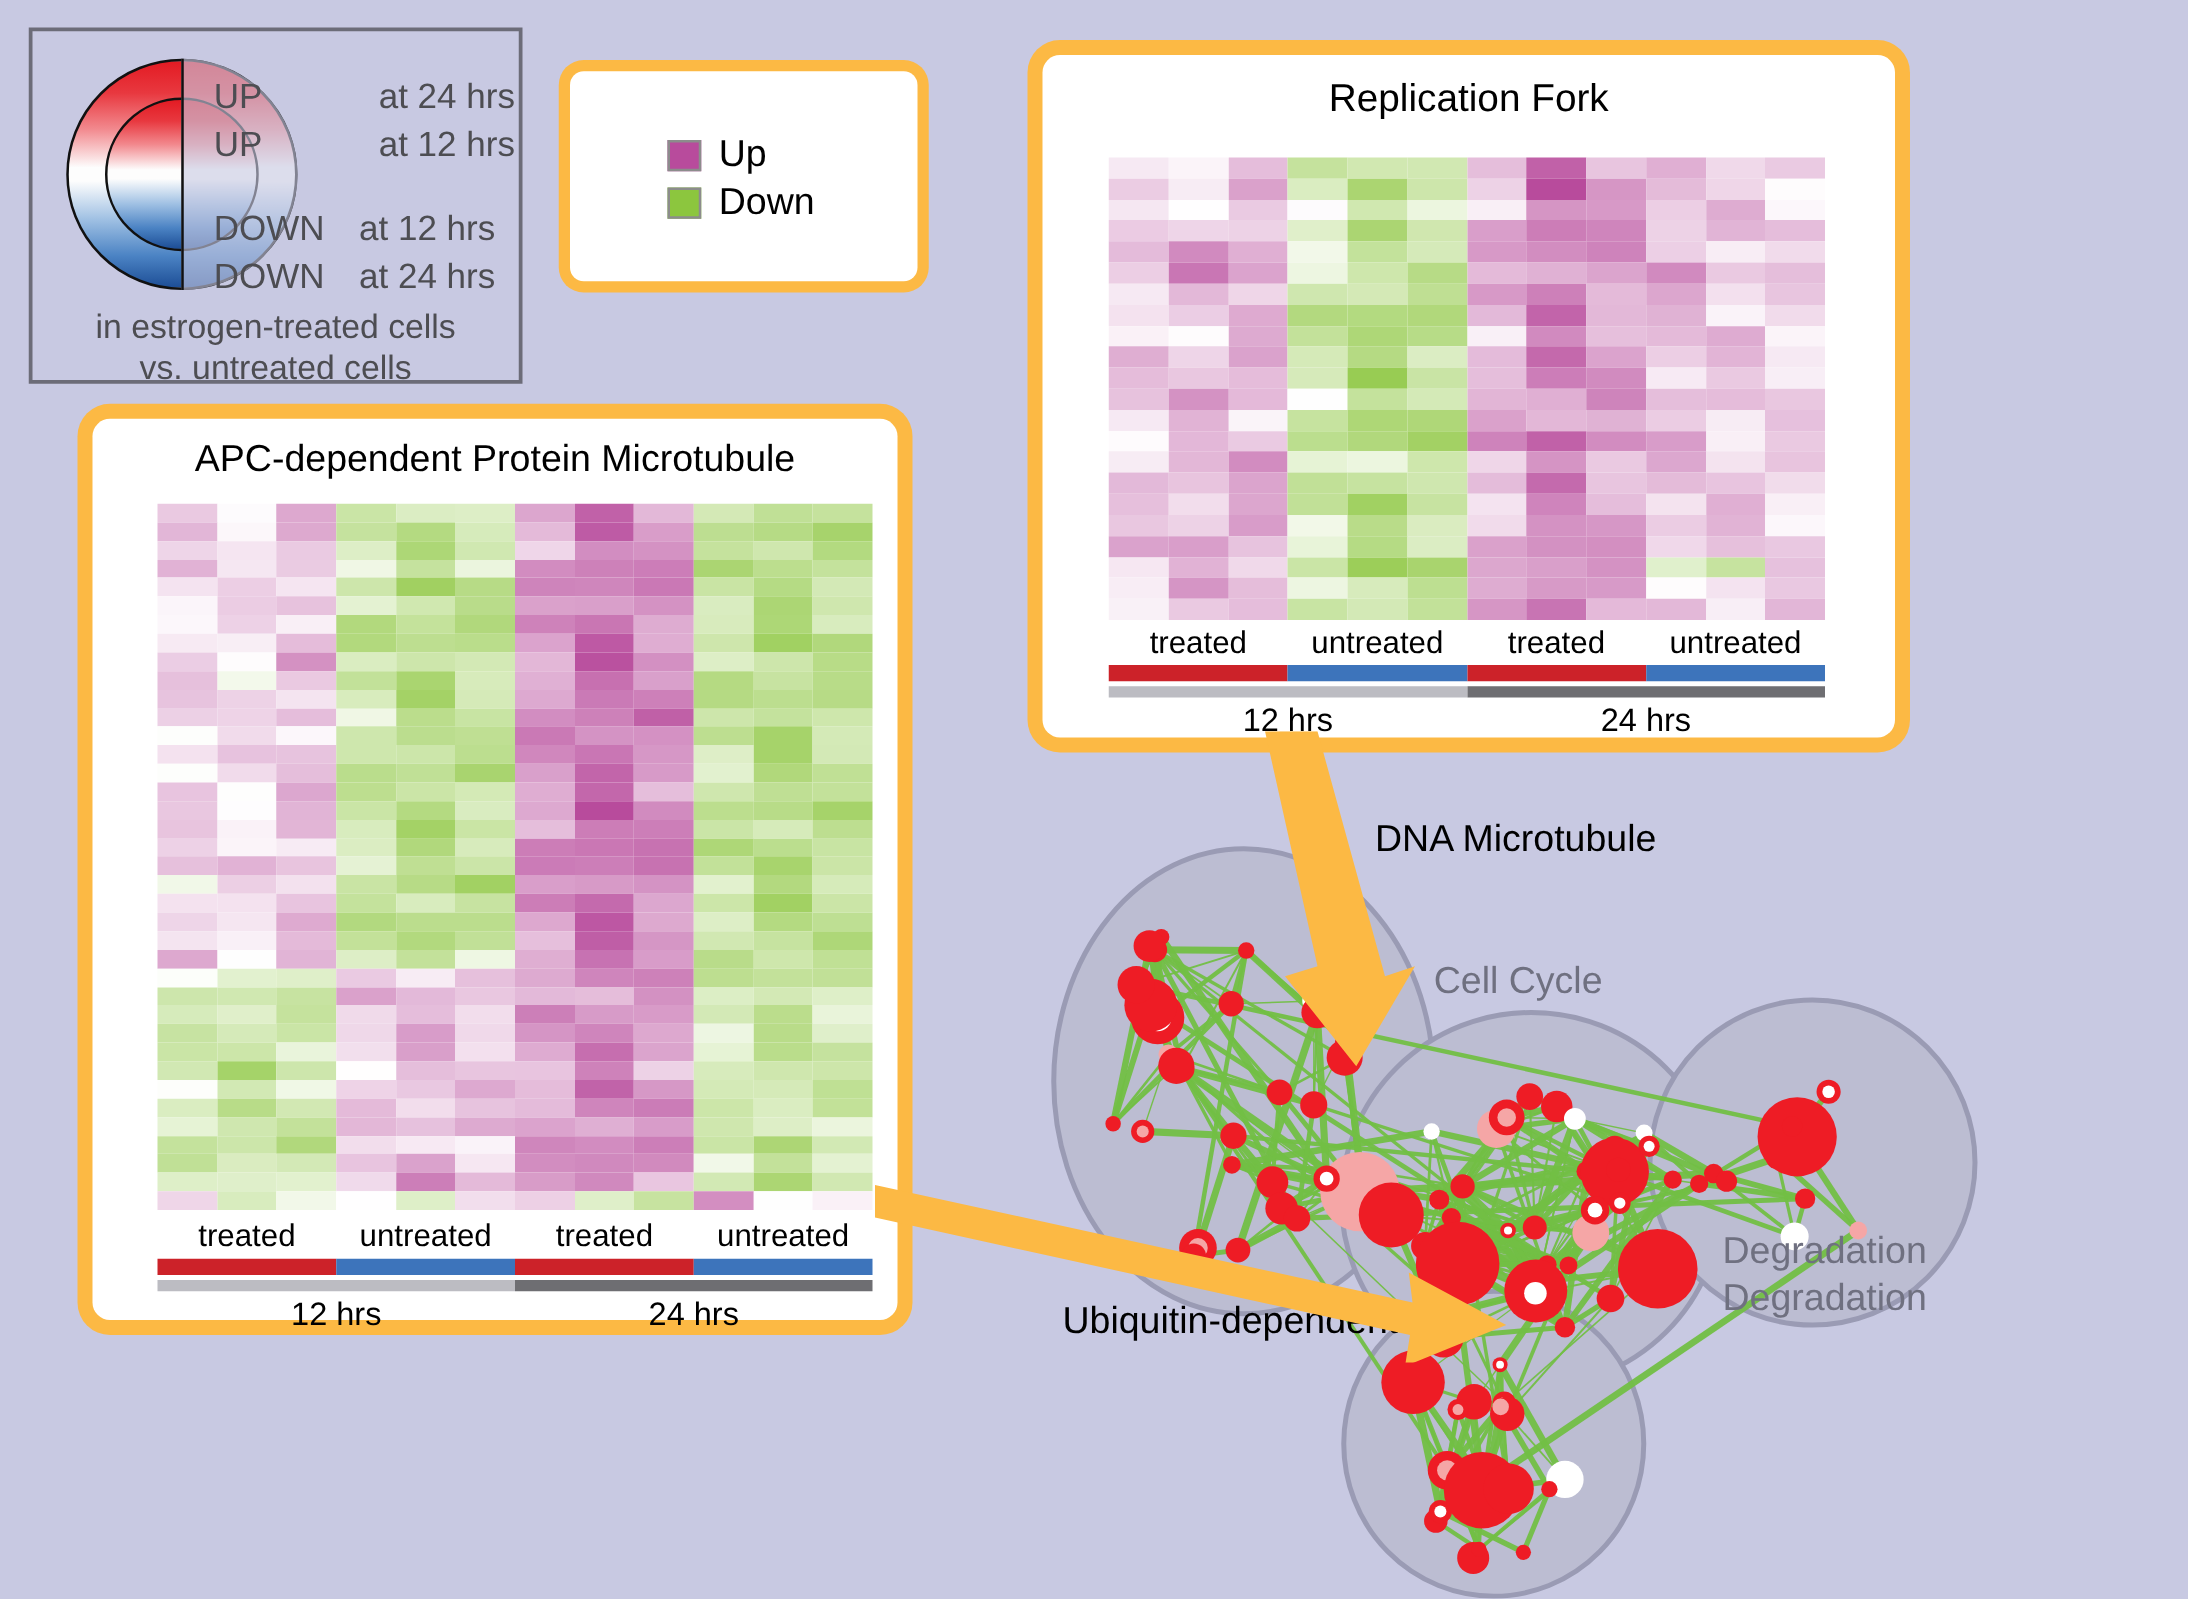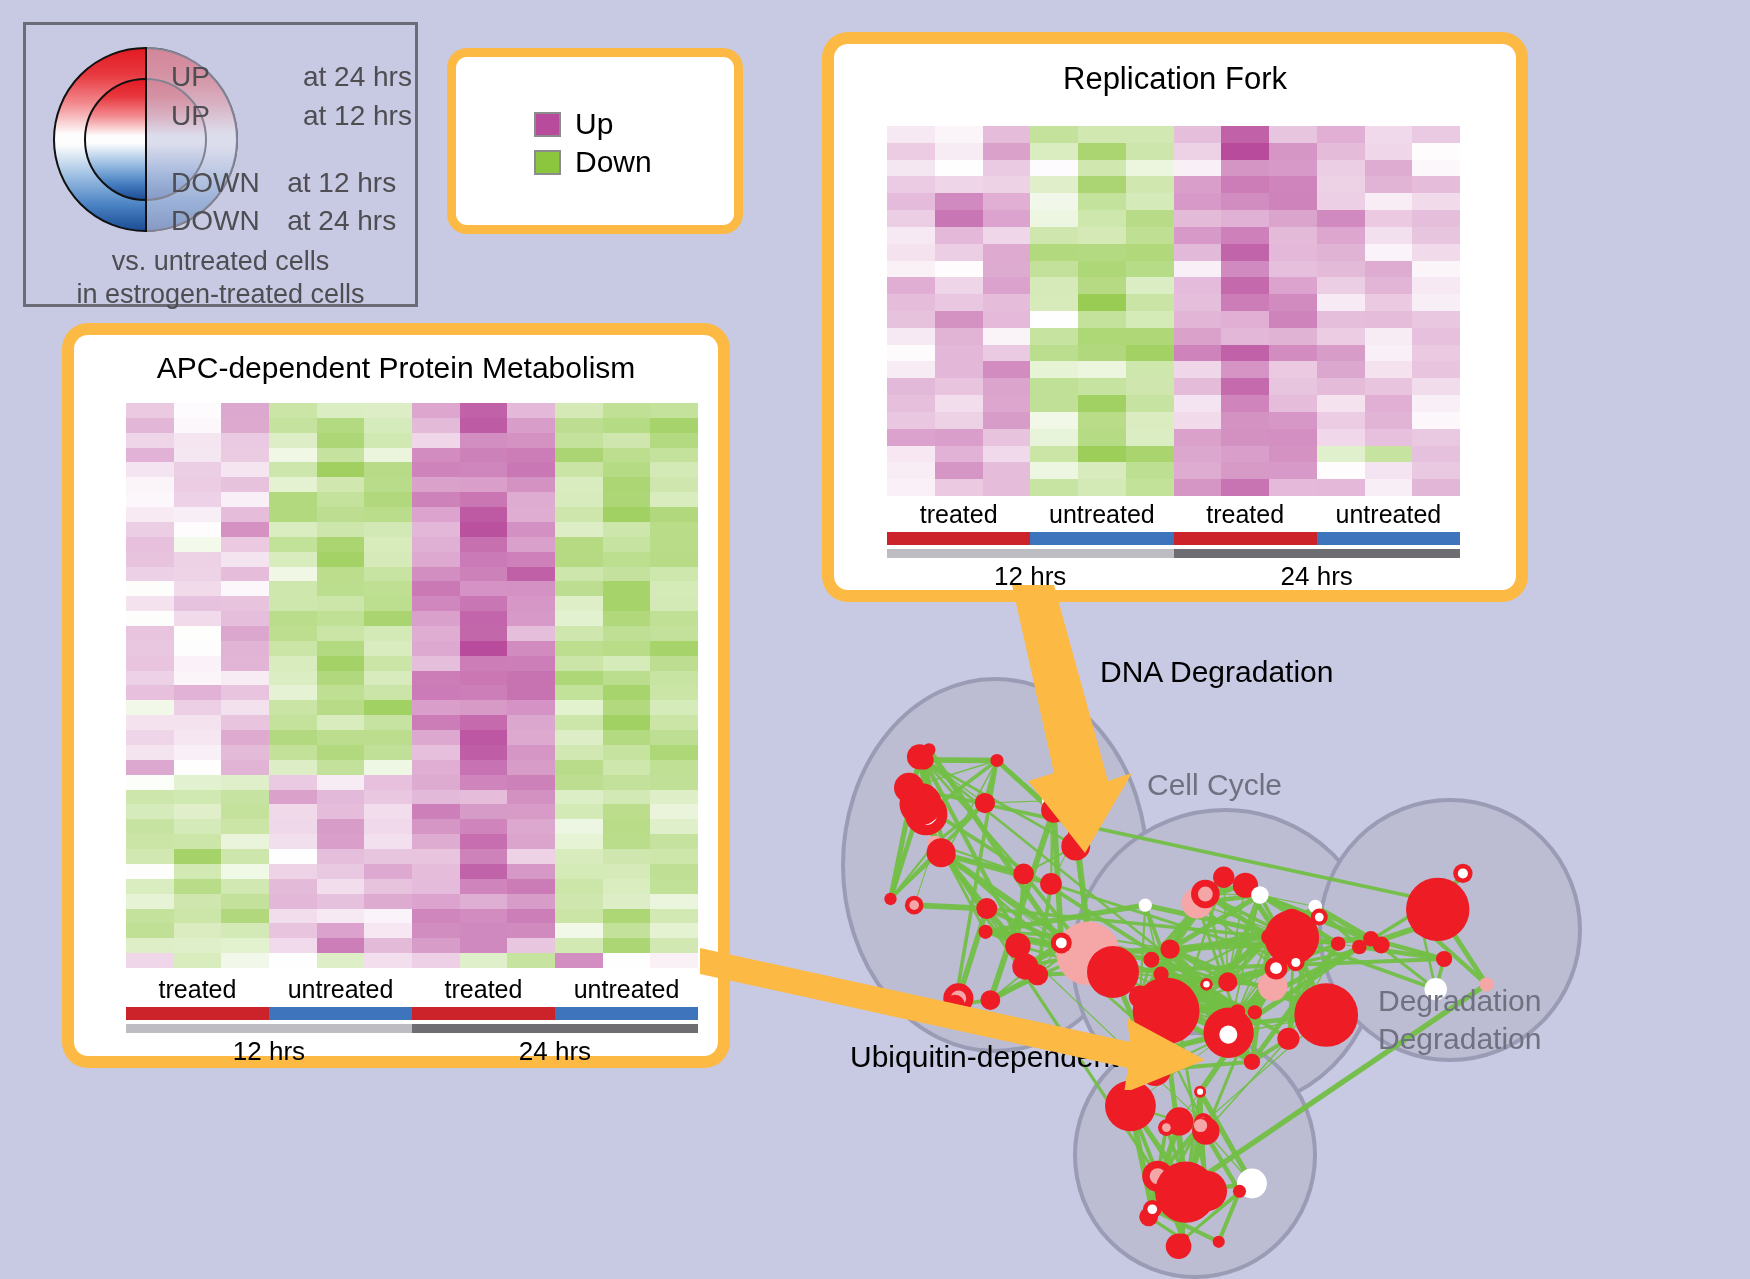--- a/index.html
+++ b/index.html
@@ -126,22 +126,22 @@
     <span>DOWN</span>
     <span style="display:inline-block;width:12px;"></span>
     <span>at 12 hrs</span>
   </div>
   <div class="lg-row" style="left:145px;top:180px;">
     <span>DOWN</span>
     <span style="display:inline-block;width:12px;"></span>
     <span>at 24 hrs</span>
   </div>
   <div class="lg-bottom">
+    <div>in estrogen-treated cells</div>
     <div>vs. untreated cells</div>
-    <div>in estrogen-treated cells</div>
   </div>
 </div>
 
 <div class="abs" id="updown-legend">
   <div class="inner">
     <div class="swrow">
       <span class="sw" id="sw-up" style="background: rgb(184, 75, 156);"></span>
       <span class="swlab">Up</span>
     </div>
     <div class="swrow">
@@ -440,21 +440,21 @@
       <div class="hrs-row">
         <span>12 hrs</span>
         <span>24 hrs</span>
       </div>
     </div>
   </div>
 </div>
 
 <div class="abs panel" id="panel-apc">
   <div class="inner">
-    <div class="panel-title">APC-dependent Protein Metabolism</div>
+    <div class="panel-title">APC-dependent Protein Microtubule</div>
     <div class="heat" id="heat-apc" style="grid-template-columns: repeat(12, 1fr); grid-template-rows: repeat(38, 1fr);">
         <div style="background: rgb(234, 201, 225);"></div>
         <div style="background: rgb(253, 251, 253);"></div>
         <div style="background: rgb(221, 168, 207);"></div>
         <div style="background: rgb(202, 229, 166);"></div>
         <div style="background: rgb(219, 237, 195);"></div>
         <div style="background: rgb(221, 238, 198);"></div>
         <div style="background: rgb(220, 166, 206);"></div>
         <div style="background: rgb(193, 97, 168);"></div>
         <div style="background: rgb(227, 184, 216);"></div>
@@ -1378,21 +1378,21 @@
         <circle cx="390.66611935255725" cy="572.1973329146878" r="30.61684670781893" fill="#ee1c25"></circle>
         <circle cx="411.88764060565796" cy="570.9833274472883" r="20.16257716049383" fill="#ee1c25"></circle>
         <circle cx="371.37548965627275" cy="507.6247975865325" r="8.389210390946502" fill="#ee1c25"></circle>
         <circle cx="371.37548965627275" cy="507.6247975865325" r="4.362389403292181" fill="#f5a6a6"></circle>
         <circle cx="405.5281287135826" cy="505.4998298438999" r="6.611068244170096" fill="#f5a6a6"></circle>
         <circle cx="444.50113831874506" cy="571.3354104424241" r="6.529170953360768" fill="#ee1c25"></circle>
         <circle cx="318" cy="352" r="26" fill="#ee1c25"></circle>
         <circle cx="360" cy="450" r="16" fill="#ee1c25"></circle>
       </g>
   </svg>
-  <div class="netlabel" id="lbl-dna">DNA Degradation</div>
+  <div class="netlabel" id="lbl-dna">DNA Microtubule</div>
   <div class="netlabel" id="lbl-cellcycle">Cell Cycle</div>
   <div class="netlabel" id="lbl-microtub">
     <div>Degradation</div>
     <div>Degradation</div>
   </div>
   <div class="netlabel" id="lbl-ubiq">
     <div>Ubiquitin-dependent</div>
   </div>
 </div>
 

